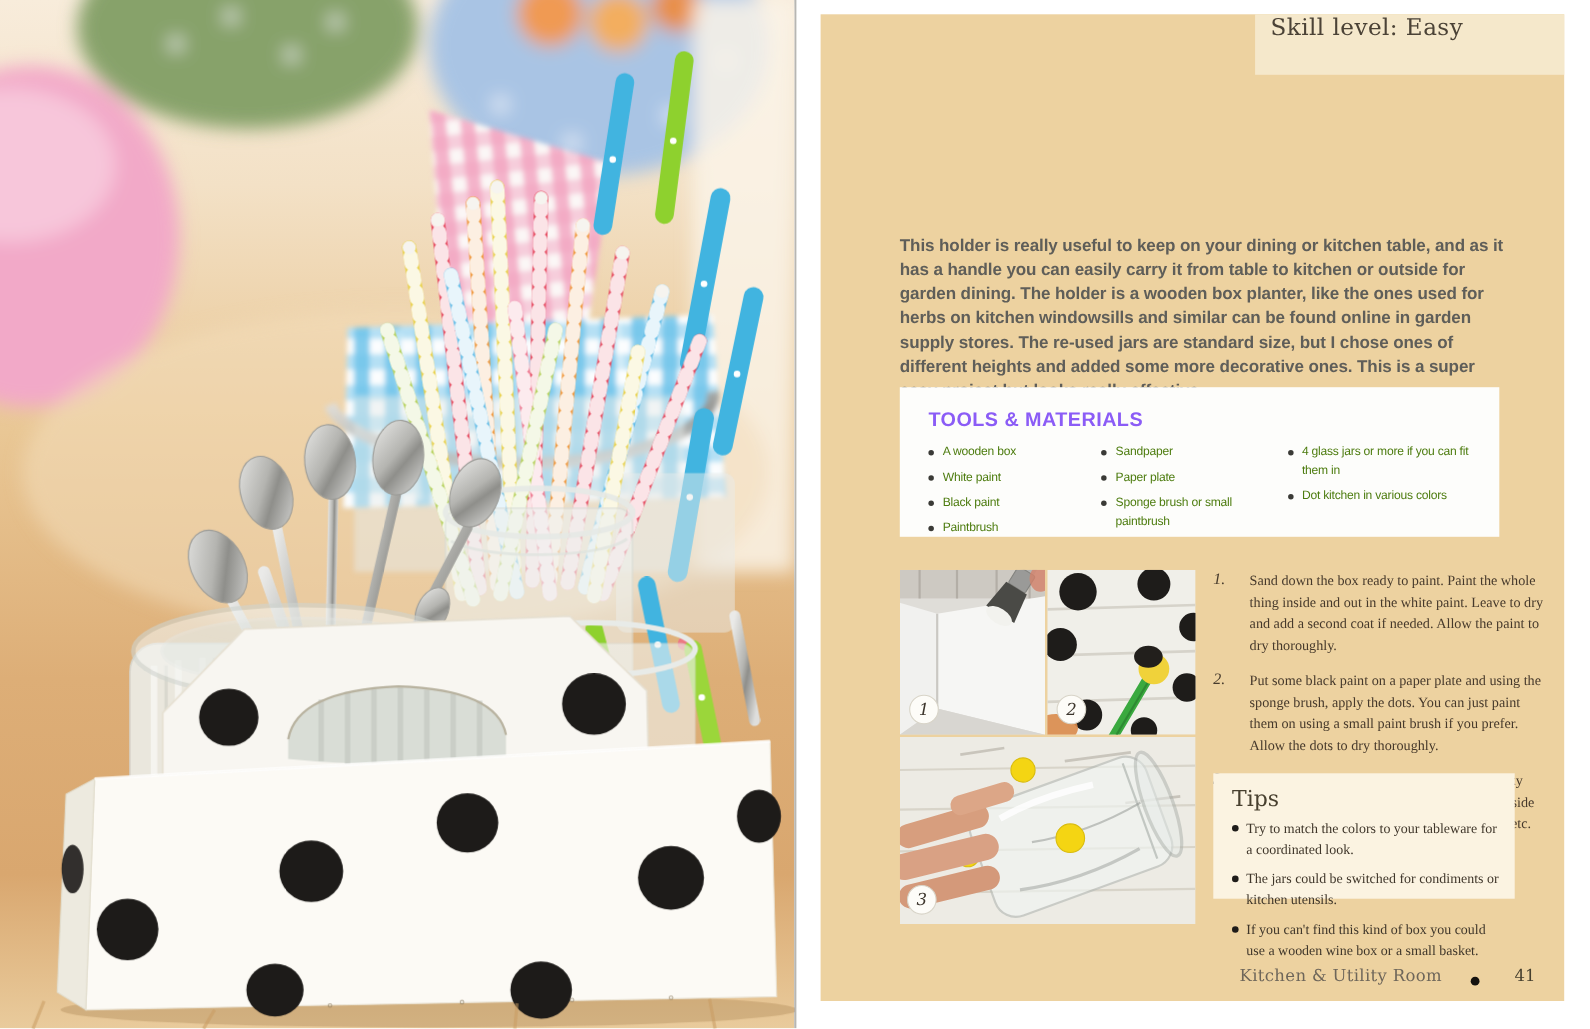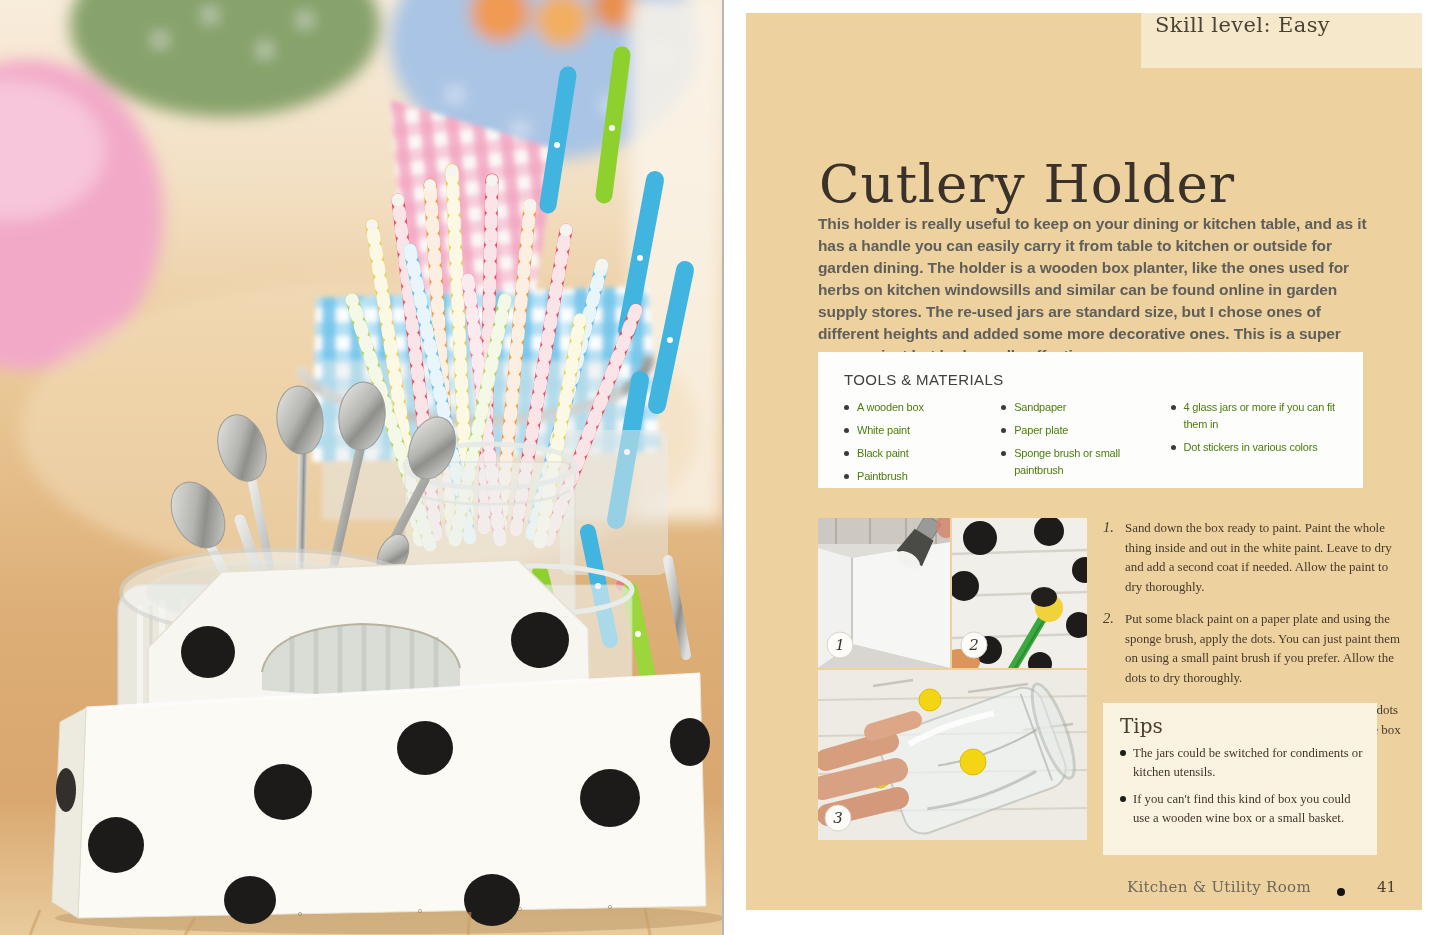--- a/index.html
+++ b/index.html
@@ -15,40 +15,40 @@
   .skill-label{font-family:"DejaVu Serif",serif;font-size:21px;color:#4b4236;padding-left:14px;letter-spacing:.4px;}
 
   .page-title{position:absolute;left:73px;top:104px;font-family:"DejaVu Serif",serif;
               font-size:53px;font-weight:400;color:#3a322a;letter-spacing:1px;white-space:nowrap;}
 
   .intro{position:absolute;left:72px;top:184px;width:560px;font-size:15.5px;line-height:22px;
          color:#5f5e59;letter-spacing:-.1px;font-weight:bold;}
 
   .tools-box{position:absolute;left:72px;top:339px;width:545px;height:136px;background:#fdfdfb;
              box-sizing:border-box;padding:19px 8px 0 26px;}
-  .tools-heading{font-size:15px;color:#404040;letter-spacing:.4px;margin:0 0 11px 0;font-weight:400;}
+  .tools-heading{font-size:18px;color:#8b5cf6;letter-spacing:.4px;margin:0 0 11px 0;font-weight:700;}
   .tools-cols{display:flex;}
   .tcol1{width:167px;} .tcol2{width:180px;} .tcol3{width:196px;}
   .tool-item{display:flex;gap:8px;margin-bottom:6px;}
   .tool-item .dot-bullet{width:5px;height:5px;border-radius:50%;background:#3a3a36;margin-top:6px;flex:none;}
   .tool-item span.txt{font-size:11px;line-height:17px;color:#4d7c0f;letter-spacing:-.2px;}
 
   .photo-card{position:absolute;overflow:hidden;}
   .photo-card svg{display:block;width:100%;height:100%;}
   .ph1{left:72px;top:505px;width:132px;height:150px;}
   .ph2{left:206px;top:505px;width:135px;height:150px;}
   .ph3{left:72px;top:657px;width:269px;height:170px;}
 
   .steps{position:absolute;left:357px;top:506px;width:300px;}
   .step{display:flex;margin-bottom:13px;}
   .step-num{flex:none;width:22px;font-family:"Liberation Serif",serif;font-style:italic;
             font-size:14.5px;color:#473b2c;}
-  .step-text{font-family:"Liberation Serif",serif;font-size:12.9px;line-height:19.5px;color:#46392b;}
-
-  .tips-box{position:absolute;left:357px;top:690px;width:274px;height:152px;background:#fbf3e1;
+  .step-text{font-family:"Liberation Serif",serif;font-size:12.9px;line-height:19.5px;color:#46392b;margin-left:11px;}
+
+  .tips-box{position:absolute;left:357px;top:690px;width:274px;height:114px;background:#fbf3e1;
             box-sizing:border-box;padding:11px 8px 0 17px;}
   .tips-heading{font-family:"DejaVu Serif",serif;font-size:20px;color:#48402f;margin:0 0 6px 0;font-weight:400;}
   .tip-item{display:flex;gap:7px;margin-bottom:9px;}
   .tip-item .dot-bullet{width:6px;height:6px;border-radius:50%;background:#1e1c19;margin-top:6px;flex:none;}
   .tip-item span.txt{font-family:"Liberation Serif",serif;font-size:12.7px;line-height:18.5px;color:#3f362a;}
 
   .page-footer{position:absolute;right:26px;bottom:14px;display:flex;align-items:flex-end;
                font-family:"DejaVu Serif",serif;font-size:15px;}
   .footer-section{color:#6e665a;letter-spacing:.3px;}
   .footer-dot{width:8px;height:8px;border-radius:50%;background:#15130f;margin:0 32px 0 26px;}
@@ -323,21 +323,20 @@
   </div>
 
   <div class="gutter-line"></div>
 
   <div class="page">
 
     <div class="skill-box">
       <span class="skill-label">Skill level: Easy</span>
     </div>
 
-    <h1 class="page-title">Cutlery Holder</h1>
 
     <p class="intro">This holder is really useful to keep on your dining or kitchen table, and as it has a handle you can easily carry it from table to kitchen or outside for garden dining. The holder is a wooden box planter, like the ones used for herbs on kitchen windowsills and similar can be found online in garden supply stores. The re-used jars are standard size, but I chose ones of different heights and added some more decorative ones. This is a super easy project but looks really effective.</p>
 
     <div class="tools-box">
       <h3 class="tools-heading">TOOLS &amp; MATERIALS</h3>
       <div class="tools-cols">
         <div class="tcol1">
           <div class="tool-item">
               <span class="dot-bullet"></span>
               <span class="txt">A wooden box</span>
@@ -369,21 +368,21 @@
               <span class="txt">Sponge brush or small paintbrush</span>
             </div>
         </div>
         <div class="tcol3">
           <div class="tool-item">
               <span class="dot-bullet"></span>
               <span class="txt">4 glass jars or more if you can fit them in</span>
             </div>
           <div class="tool-item">
               <span class="dot-bullet"></span>
-              <span class="txt">Dot stickers in various colors</span>
+              <span class="txt">Dot kitchen in various colors</span>
             </div>
         </div>
       </div>
     </div>
 
     <div class="photo-card ph1">
       <svg viewBox="0 0 132 150" preserveAspectRatio="none">
         <rect width="132" height="150" fill="#dfddd8"></rect>
         <rect width="132" height="26" fill="#cdc9c2"></rect>
         <g stroke="#b3aea6" stroke-width="2">
@@ -493,20 +492,24 @@
       <div class="step">
         <span class="step-num">3.</span>
         <span class="step-text">Ensure the jars are clean and dry. Add the sticky dots to the jars in even patterns. Put the jars inside the box followed by your cutlery and napkins etc.</span>
       </div>
     </div>
 
     <div class="tips-box">
       <h3 class="tips-heading">Tips</h3>
       <div class="tip-item">
           <span class="dot-bullet"></span>
+          <span class="txt">Try to match the colors to your tableware for a coordinated look.</span>
+        </div>
+      <div class="tip-item">
+          <span class="dot-bullet"></span>
           <span class="txt">The jars could be switched for condiments or kitchen utensils.</span>
         </div>
       <div class="tip-item">
           <span class="dot-bullet"></span>
           <span class="txt">If you can't find this kind of box you could use a wooden wine box or a small basket.</span>
         </div>
     </div>
 
     <div class="page-footer">
       <span class="footer-section">Kitchen &amp; Utility Room</span>

